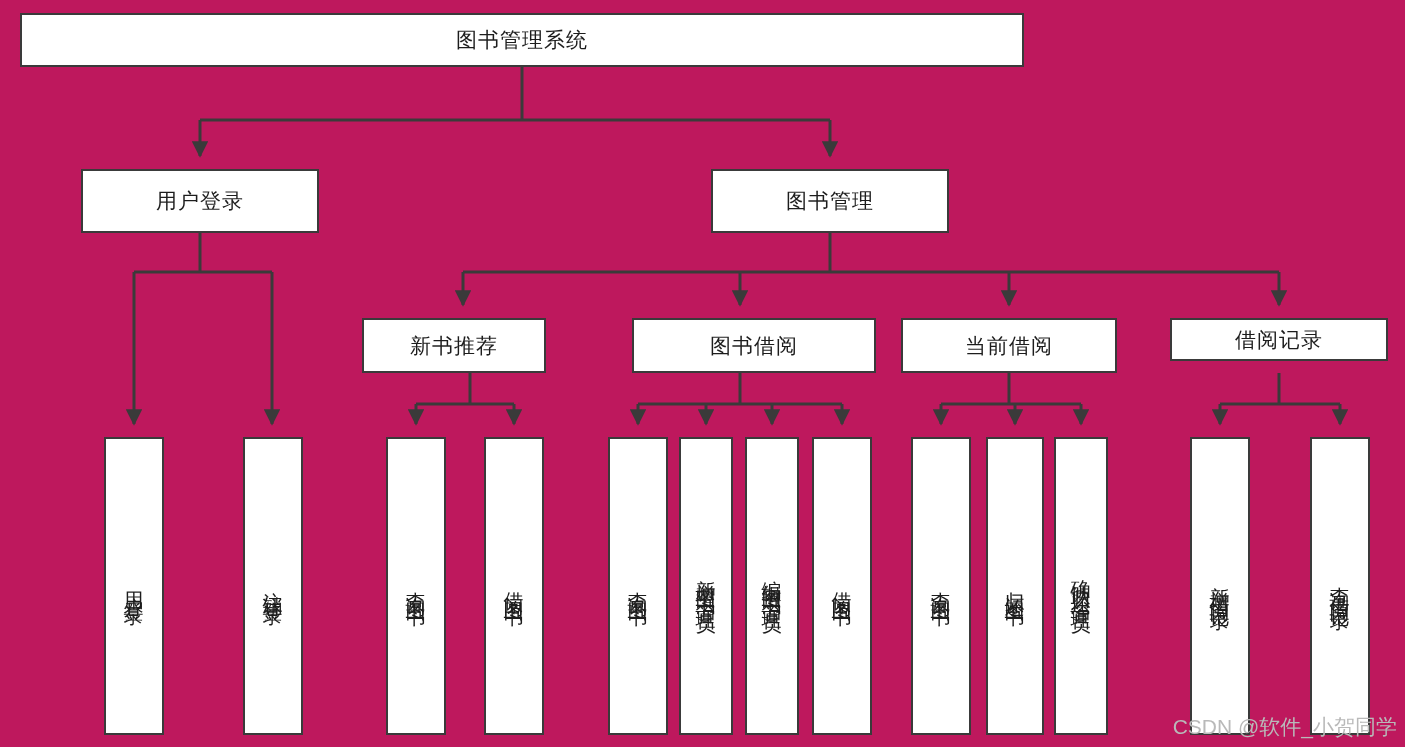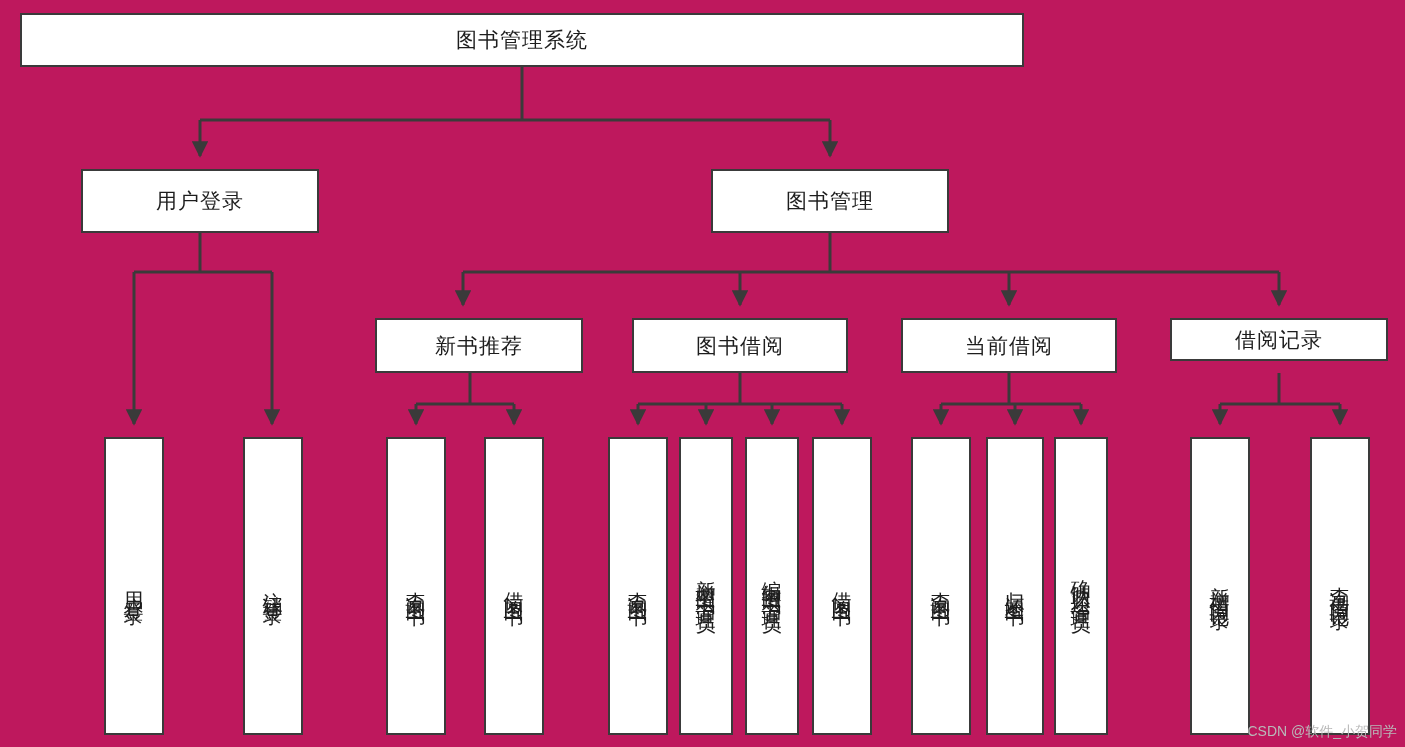--- a/index.html
+++ b/index.html
@@ -44,21 +44,21 @@
     writing-mode: vertical-rl;
     text-orientation: upright;
     letter-spacing: 5px;
     line-height: 1;
     white-space: nowrap;
   }
   .watermark {
     position: absolute;
     right: 8px;
     bottom: 6px;
-    font-size: 14px;
+    font-size: 21px;
     color: #b9b9b9;
     z-index: 5;
     white-space: nowrap;
     font-family: "Liberation Sans", "DejaVu Sans", sans-serif;
   }
 </style>
 </head>
 <body>
 
 <div id="canvas">
@@ -118,24 +118,24 @@
     <span>图书管理系统</span>
   </div>
 
   <div class="node horiz" style="left:81px; top:169px; width:238px; height:64px;">
     <span>用户登录</span>
   </div>
   <div class="node horiz" style="left:711px; top:169px; width:238px; height:64px;">
     <span>图书管理</span>
   </div>
 
-  <div class="node horiz" style="left:375px; top:318px; width:208px; height:55px;">
+  <div class="node horiz" style="left:362px; top:318px; width:184px; height:55px;">
     <span>新书推荐</span>
   </div>
-  <div class="node horiz" style="left:632px; top:318px; width:216px; height:55px;">
+  <div class="node horiz" style="left:632px; top:318px; width:244px; height:55px;">
     <span>图书借阅</span>
   </div>
   <div class="node horiz" style="left:901px; top:318px; width:216px; height:55px;text-align:center;">
     <span>当前借阅</span>
   </div>
   <div class="node horiz" style="left:1170px; top:318px; width:218px; height:43px;">
     <span>借阅记录</span>
   </div>
 
   <div class="node vert" style="left:104px; top:437px; width:60px; height:298px;">

